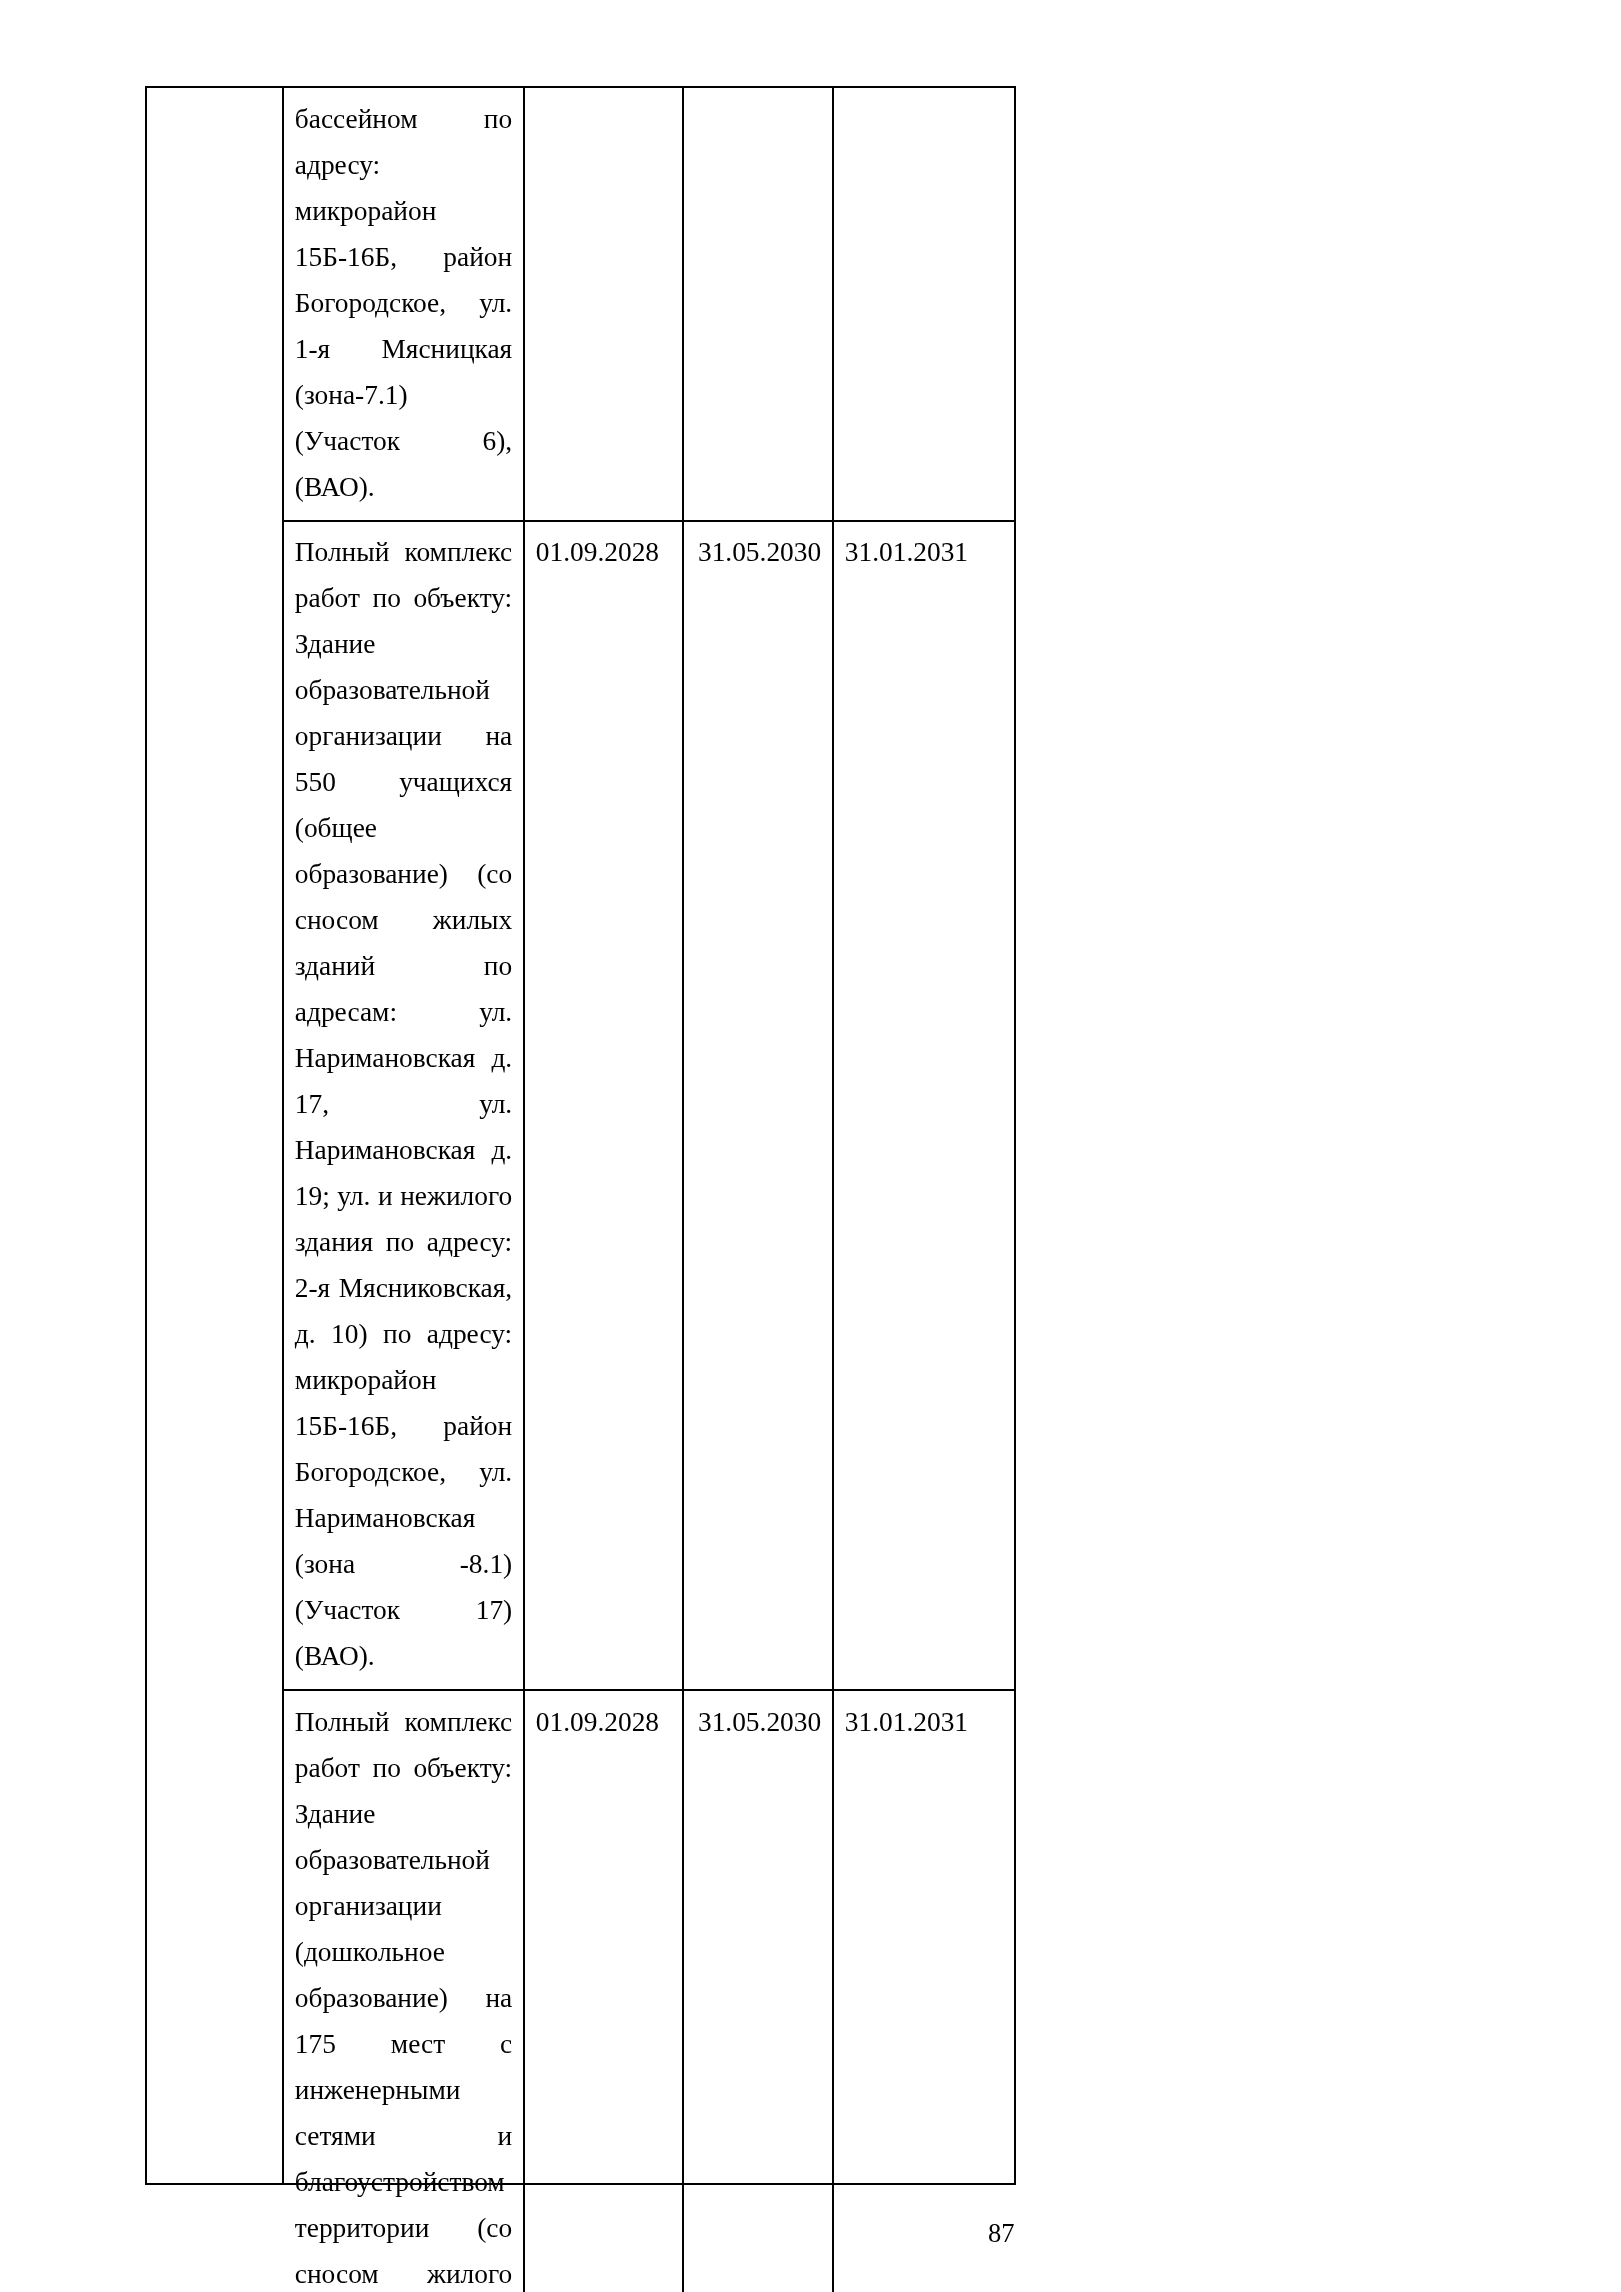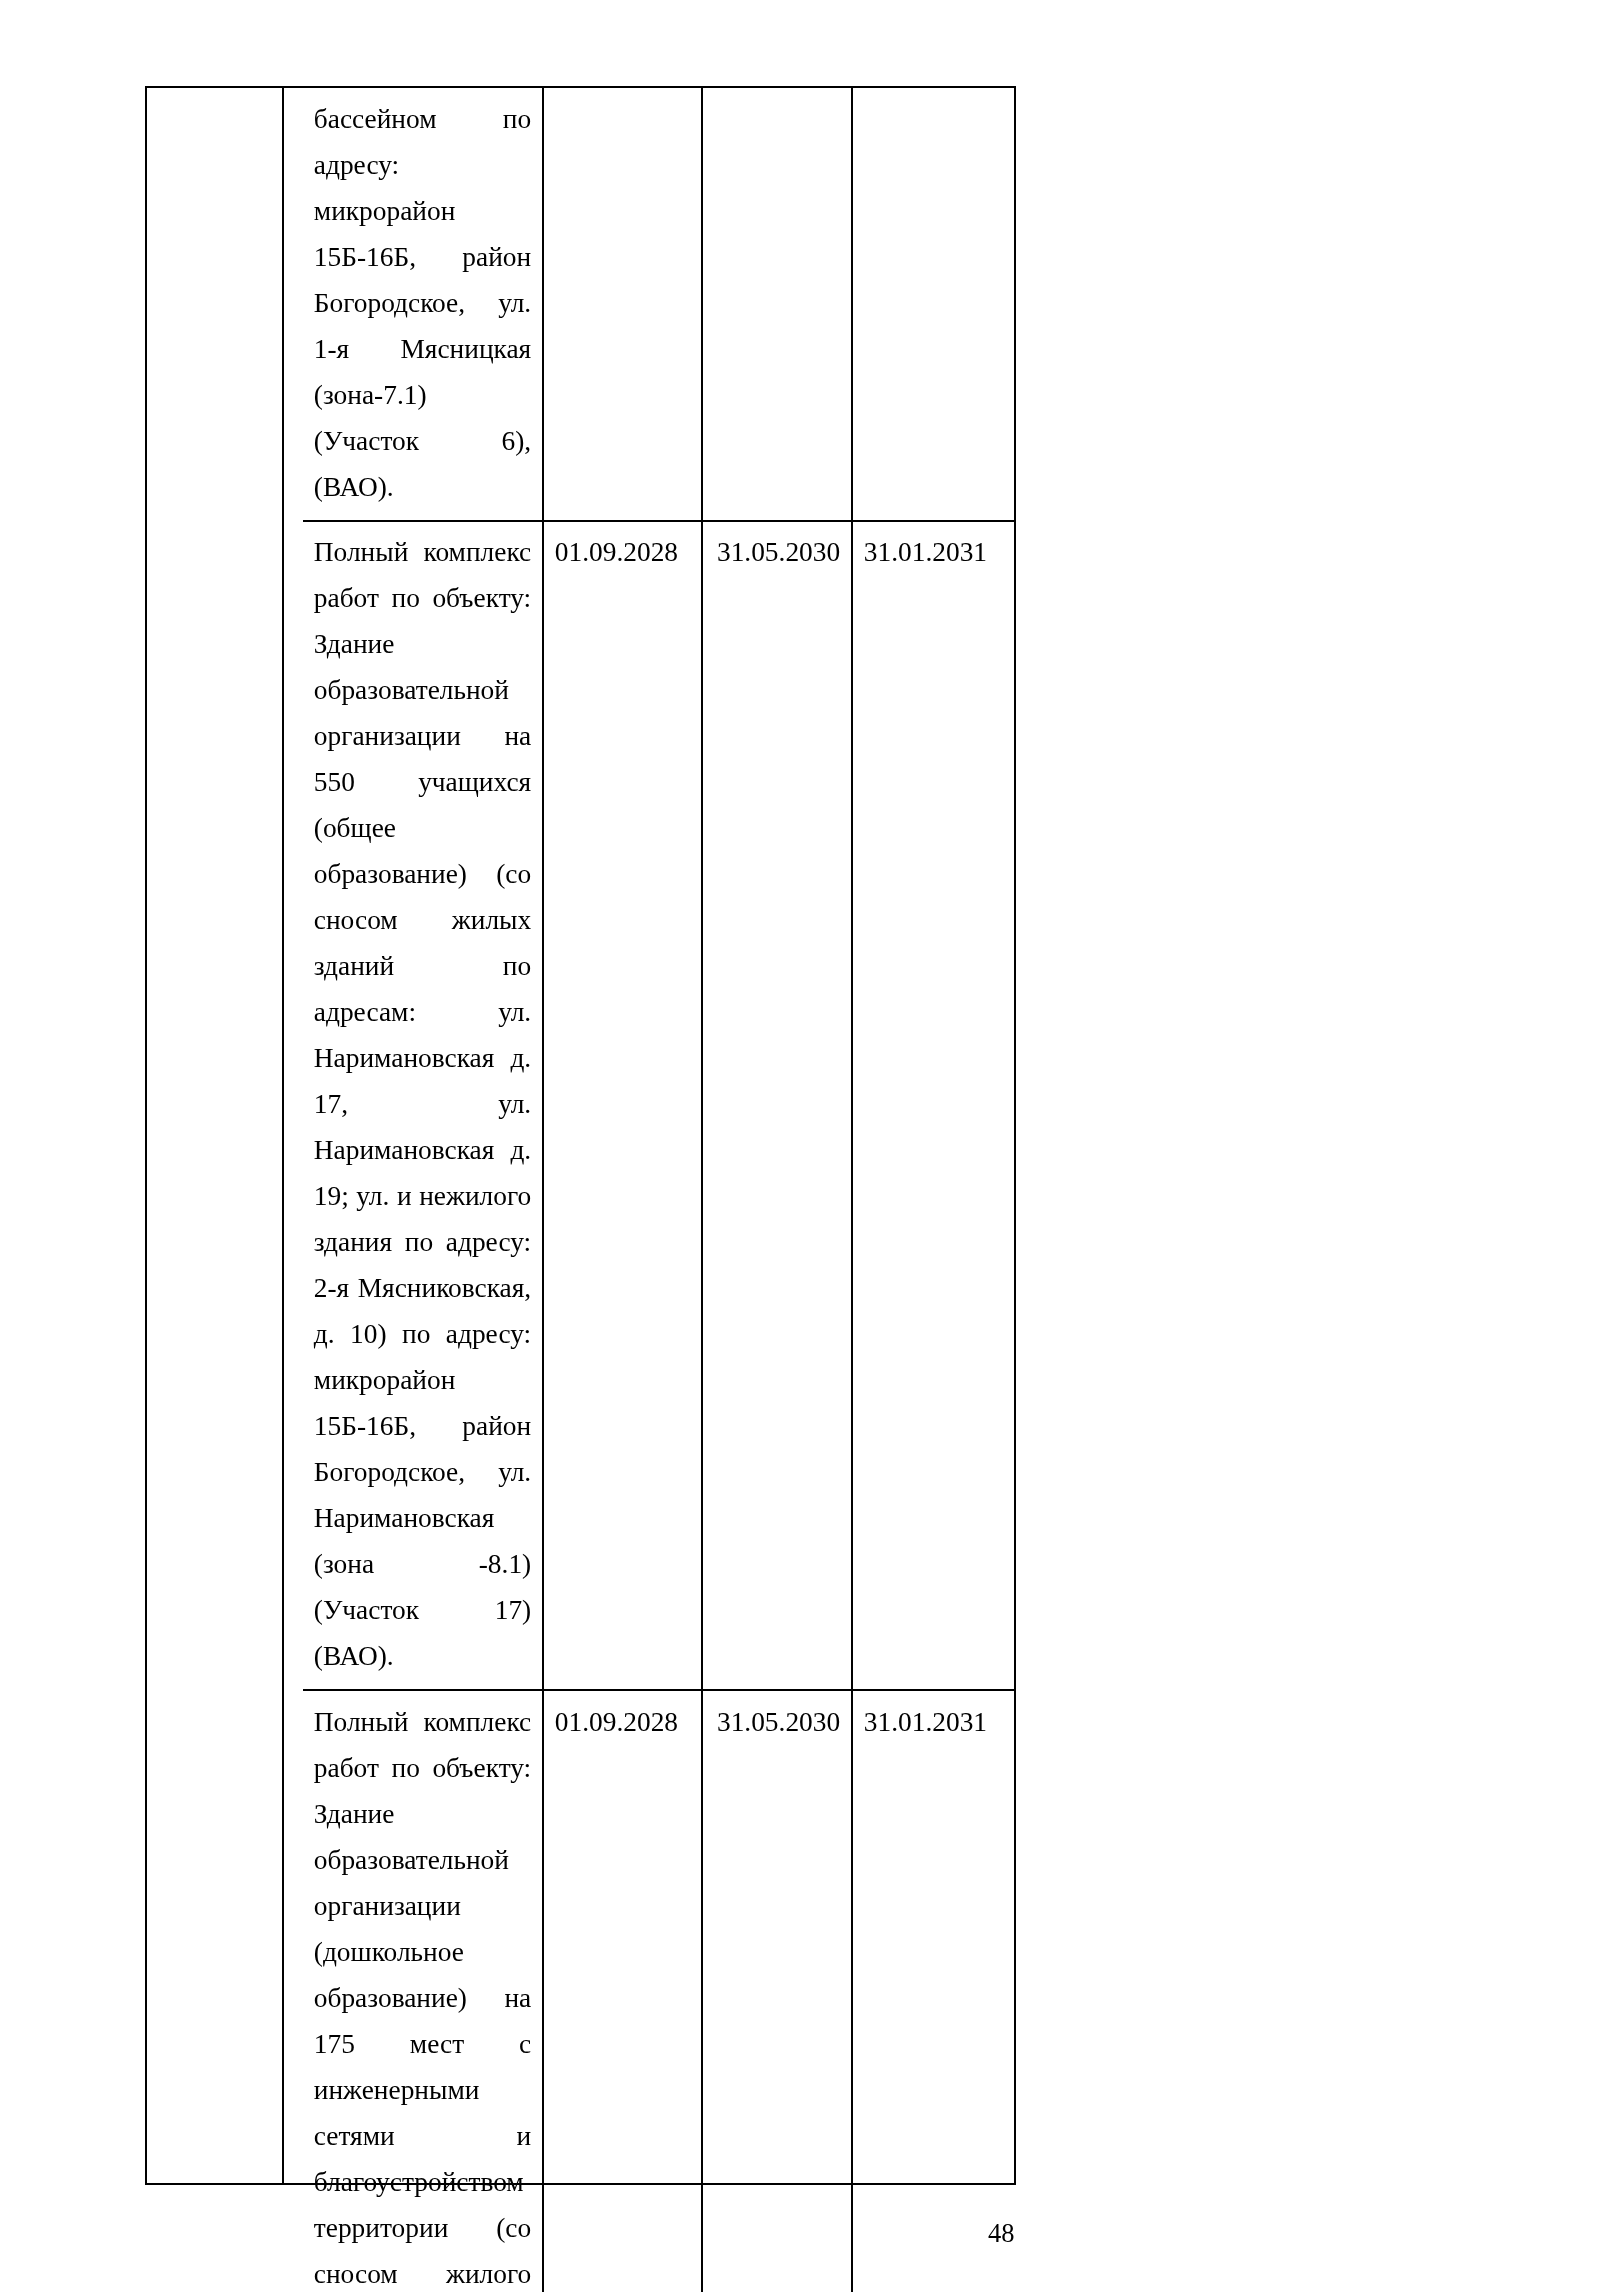--- a/index.html
+++ b/index.html
@@ -32,21 +32,20 @@
   .col-first {
     flex: none;
     width: 137px;
     border-right: 2px solid #000000;
   }
   .rows-wrap {
     flex: 1;
     display: flex;
     flex-direction: column;
     min-width: 0;
-    padding-left: 19px;
   }
   .t-row {
     display: flex;
     border-bottom: 2px solid #000000;
   }
   .t-row:last-child {
     border-bottom: none;
     flex: 1;
   }
   .cell {
@@ -102,16 +101,16 @@
       <div class="t-row">
         <div class="cell cell-desc">Полный комплекс работ по объекту: Здание образовательной организации (дошкольное образование) на 175 мест с инженерными сетями и благоустройством территории (со сносом жилого здания по адресу: ул. Наримановская д. 15 и нежилых зданий по адресам: ул. Наримановская, д. 4 с.2; ул.</div>
         <div class="cell cell-date1">01.09.2028</div>
         <div class="cell cell-date2">31.05.2030</div>
         <div class="cell cell-date3">31.01.2031</div>
       </div>
 
     </div>
   </div>
 
-  <div class="page-num">48</div>
+  <div class="page-num">87</div>
 
 </div>
 
 
 </body></html>

